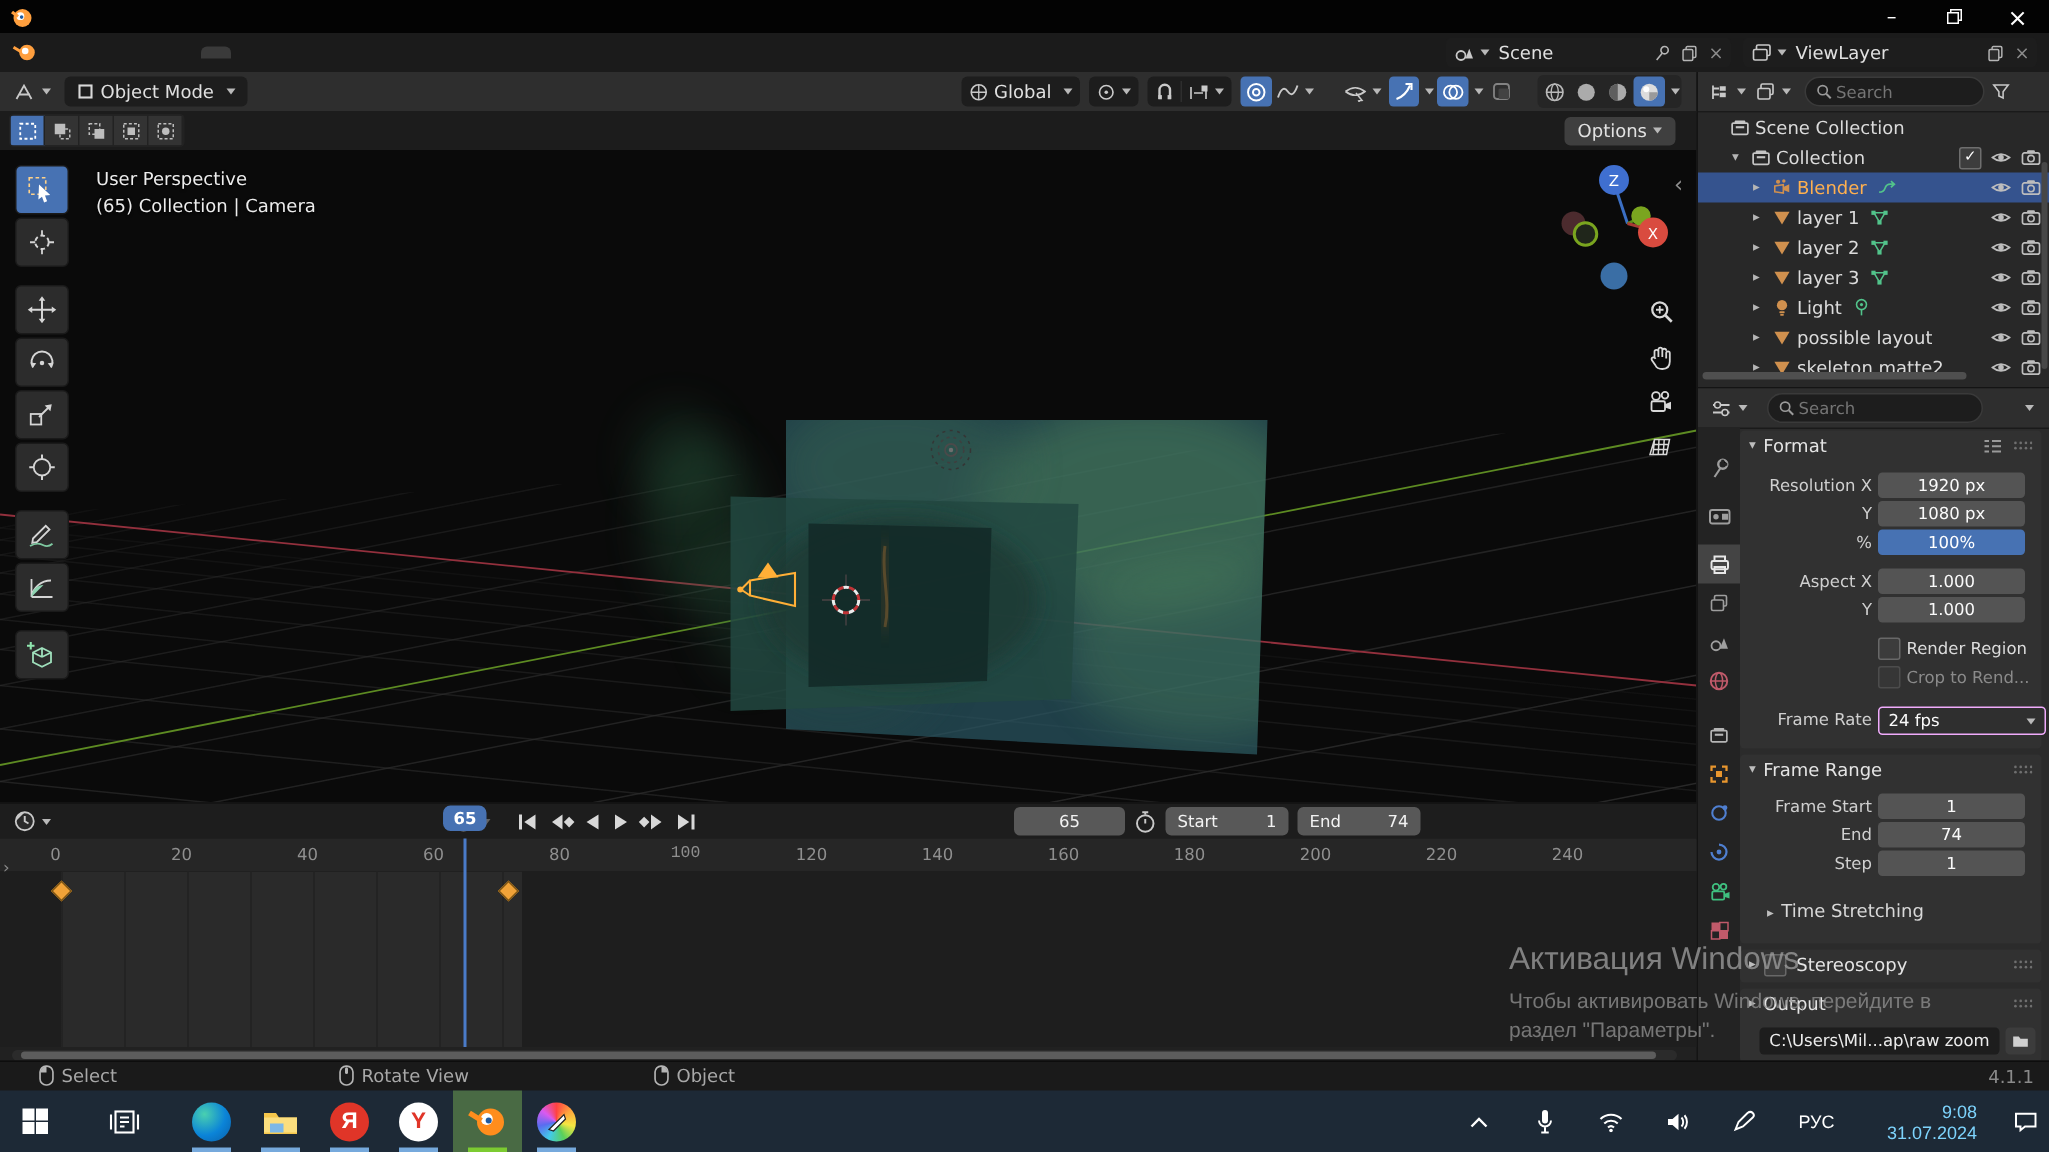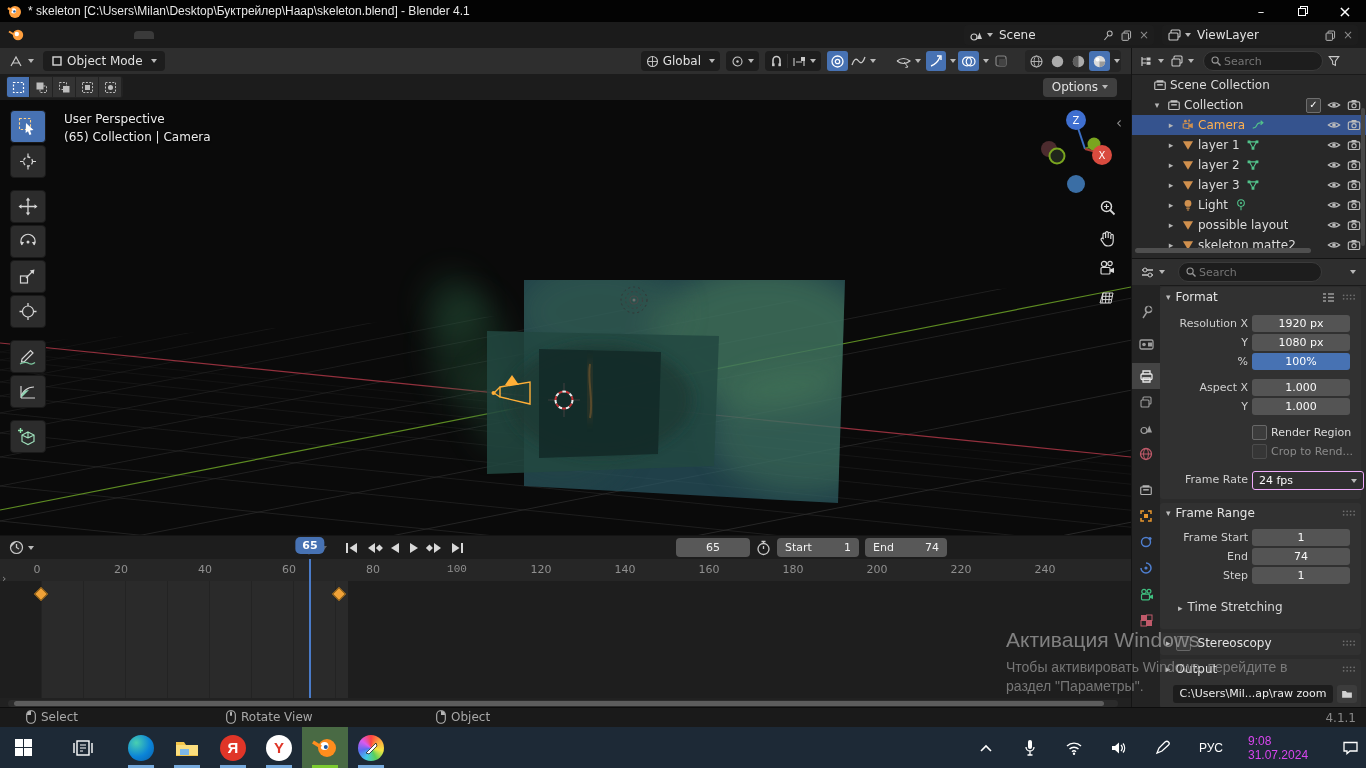--- a/index.html
+++ b/index.html
@@ -105,21 +105,21 @@
   .winlogo div{background:#fff}
   #tb-search{width:285px;height:41px;background:#f3f3f3;border:1px solid #7a7a7a;box-sizing:border-box;display:flex;align-items:center;padding:0 10px;gap:10px}
   #tb-search input{border:0;outline:0;background:transparent;font-size:14px;color:#444;width:200px;font-family:"Liberation Sans",sans-serif}
   .tb-ic{width:46px;height:41px;display:flex;align-items:center;justify-content:center;position:relative}
   .tb-ic .ul{position:absolute;bottom:0;left:10px;right:10px;height:3px;background:#76a9dc}
   .tb-ic.blender{background:rgba(110,160,80,.55)}
   .tb-ic.blender .ul{background:#7ccb31}
   .circ{width:26px;height:26px;border-radius:50%;display:flex;align-items:center;justify-content:center;font-weight:bold}
   #tray{margin-left:auto;display:flex;align-items:center;color:#fff;gap:20px;padding-right:4px}
   .tr-ic{width:24px;height:41px;display:flex;align-items:center;justify-content:center}
-  #clock{width:70px;text-align:left;font-size:12px;line-height:14px;color:#d946ef}
+  #clock{width:70px;text-align:right;font-size:12px;line-height:14px;color:#7dd3fc}
   
   #watermark{left:1006px;top:628px;width:345px;z-index:60;pointer-events:none;color:#9c9c9c;opacity:.78;font-family:"Liberation Sans",sans-serif}
   #watermark .l1{font-size:21px}
   #watermark .l2{font-size:14px;margin-top:6px;line-height:19px;color:#8f8f8f}
 </style>
 </head>
 <body>
 
 <svg width="0" height="0" style="position:absolute">
   <defs>
@@ -212,21 +212,20 @@
 
 <div id="screen">
 
   <div class="abs" id="titlebar">
     <svg width="16" height="16" style="margin-left:6px">
         <circle cx="9" cy="9" r="6" fill="#ff9f3e"></circle>
         <circle cx="7.6" cy="7.8" r="2.6" fill="#fff"></circle>
         <circle cx="8.4" cy="8.4" r="1.2" fill="#1f5aa0"></circle>
         <path d="M2 5 L6 8" stroke="#ff9f3e" stroke-width="2.2"></path>
       </svg>
-    <span class="title">* skeleton [C:\Users\Milan\Desktop\Буктрейлер\Haap\skeleton.blend] - Blender 4.1</span>
     <div class="wctl">
       <div class="b">–</div>
       <div class="b">
           <svg width="12" height="12">
             <rect x="3.5" y="1.5" width="7" height="7" fill="none" stroke="#fff"></rect>
             <rect x="1.5" y="3.5" width="7" height="7" fill="#030303" stroke="#fff"></rect>
           </svg>
         </div>
       <div class="b" style="font-size:16px">×</div>
     </div>
@@ -705,21 +704,21 @@
             <svg>
               <use href="#i-photocam"></use>
             </svg>
           </div>
         </div>
         <div class="ol-row selected" style="padding-left: 32px;">
           <span class="ol-caret">▸</span>
           <svg class="ol-icon">
             <use href="#i-camobj"></use>
           </svg>
-          <span class="ol-label">Camera</span>
+          <span class="ol-label">Blender</span>
           <svg class="ol-extra">
             <use href="#i-action"></use>
           </svg>
           <div class="ol-right">
 
             <svg>
               <use href="#i-eye"></use>
             </svg>
             <svg>
               <use href="#i-photocam"></use>

